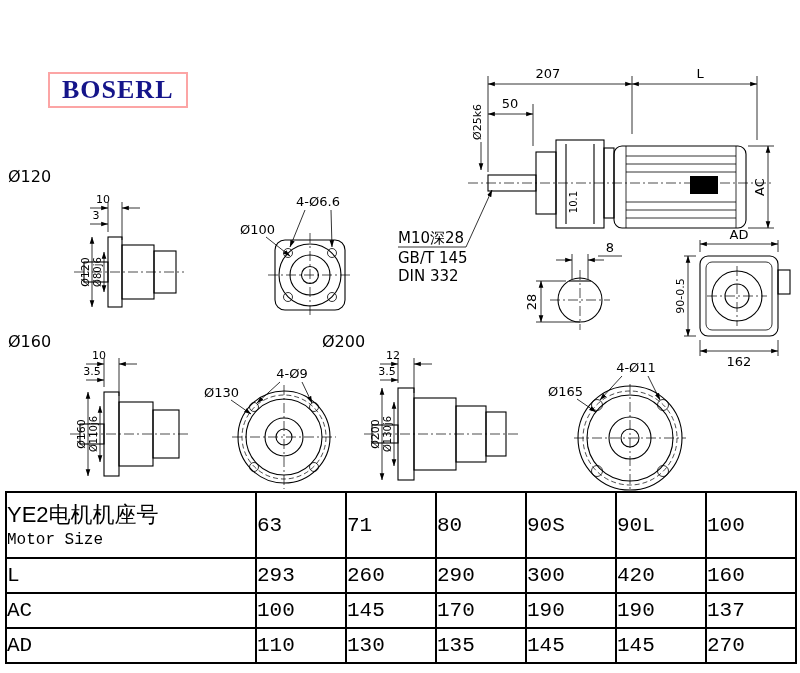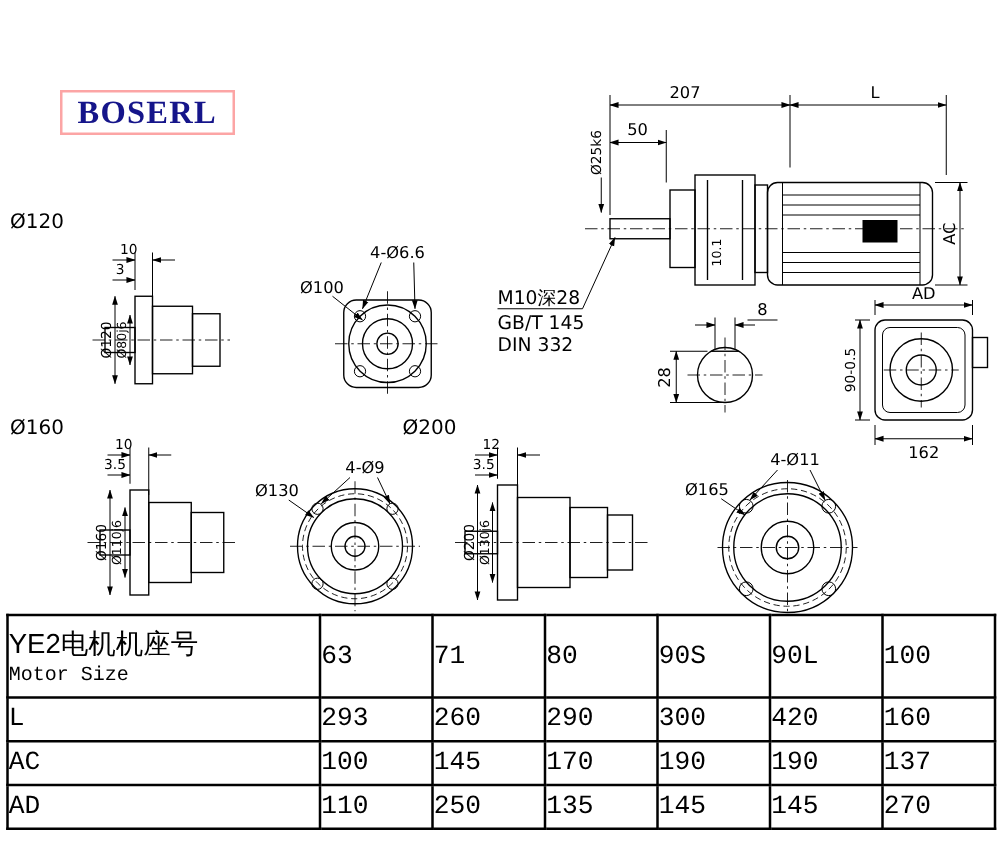--- a/index.html
+++ b/index.html
@@ -282,21 +282,21 @@
         <td>100</td>
         <td>145</td>
         <td>170</td>
         <td>190</td>
         <td>190</td>
         <td>137</td>
       </tr>
       <tr>
         <td>AD</td>
         <td>110</td>
-        <td>250</td>
+        <td>130</td>
         <td>135</td>
         <td>145</td>
         <td>145</td>
         <td>270</td>
       </tr>
     </tbody>
   </table>
 
 </div>
 

